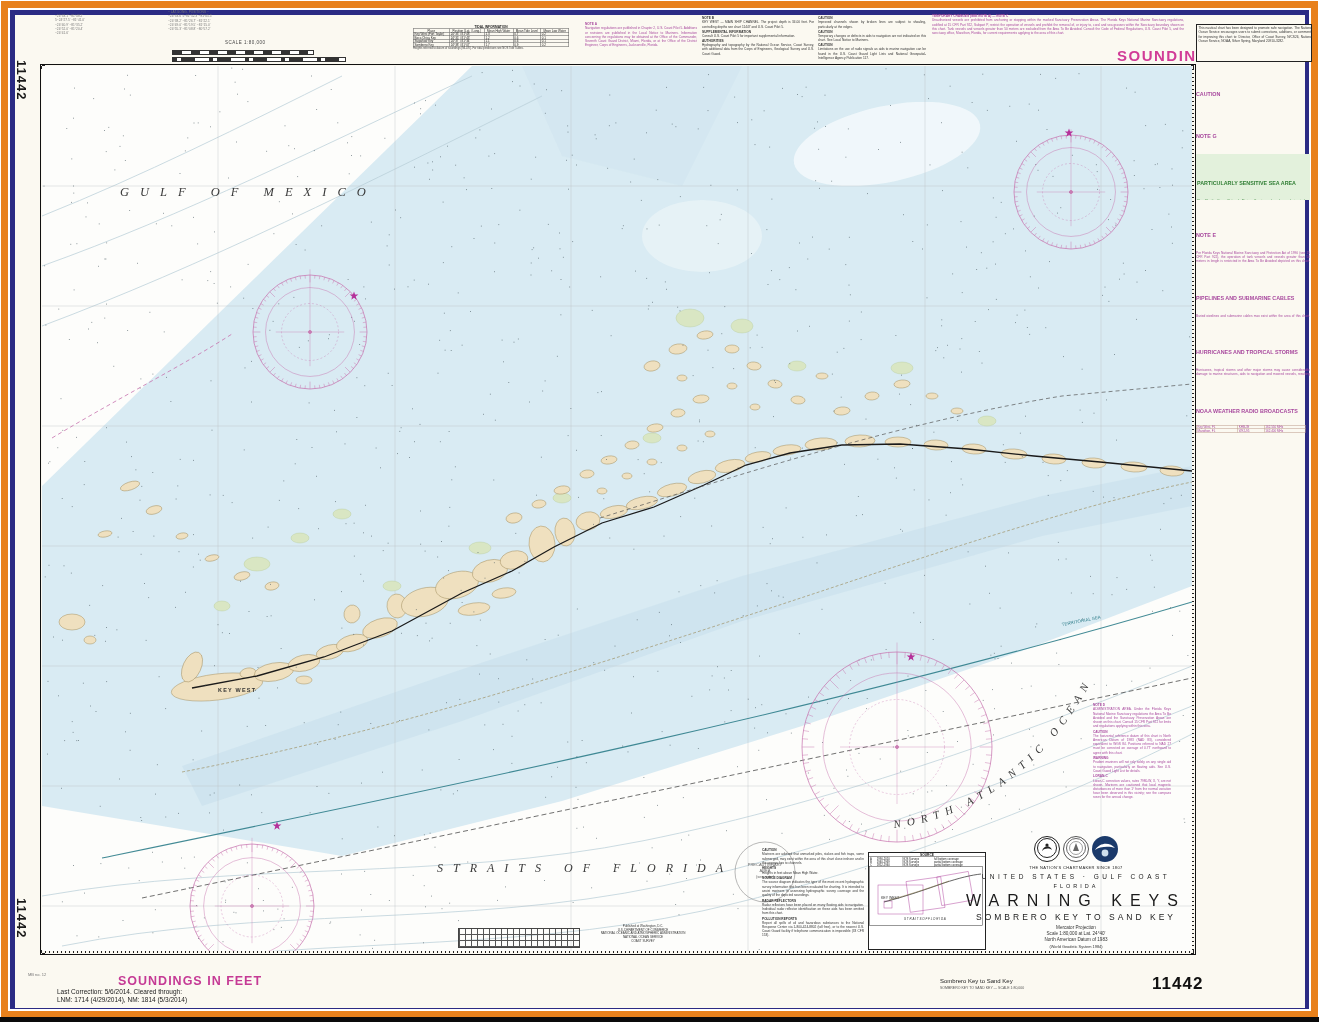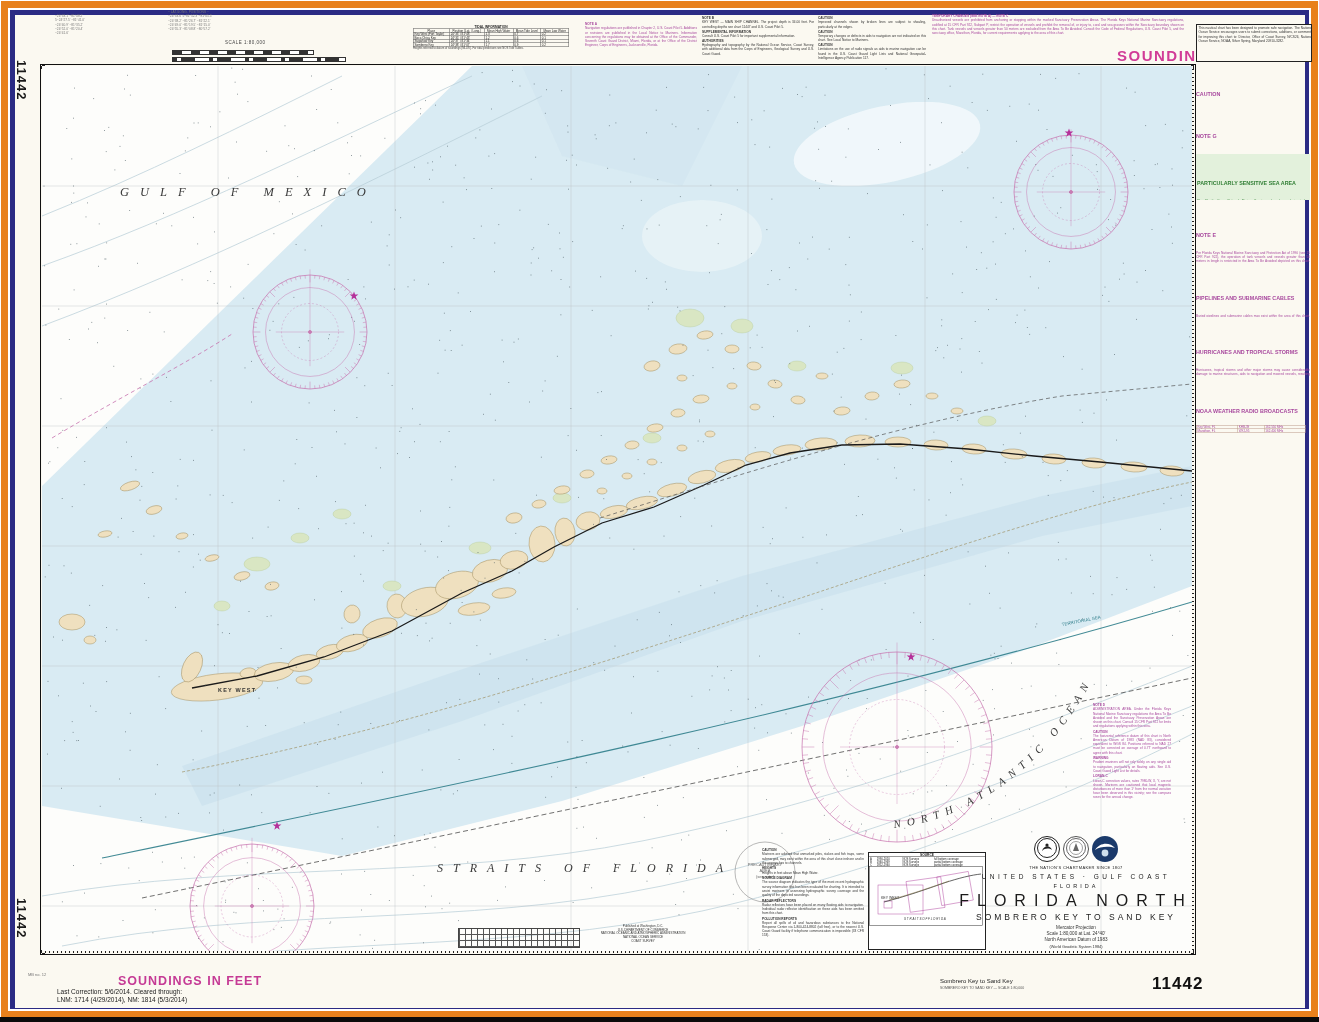--- a/index.html
+++ b/index.html
@@ -797,21 +797,21 @@
           <svg width="26" height="26" viewBox="0 0 26 26">
               <circle cx="13" cy="13" r="12" fill="#1b3a6b"></circle>
               <path d="M3,14 C8,6 18,6 23,12 C18,10 8,10 3,14 Z" fill="#fff"></path>
               <circle cx="13" cy="17" r="3.4" fill="#cfe0ee"></circle>
             </svg>
         </div>
       </div>
       <div class="since">THE NATION'S CHARTMAKER SINCE 1807</div>
       <div class="l1">UNITED STATES · GULF COAST</div>
       <div class="l2">FLORIDA</div>
-      <div class="ttl">FLORIDA NORTH</div>
+      <div class="ttl">WARNING KEYS</div>
       <div class="sub">SOMBRERO KEY TO SAND KEY</div>
       <div class="proj">
         <div>Mercator Projection</div>
         <div>Scale 1:80,000 at Lat. 24°40'</div>
         <div>North American Datum of 1983</div>
         <div style="font-size:3.9px;">(World Geodetic System 1984)</div>
       </div>
 
     </div>
   </div>

